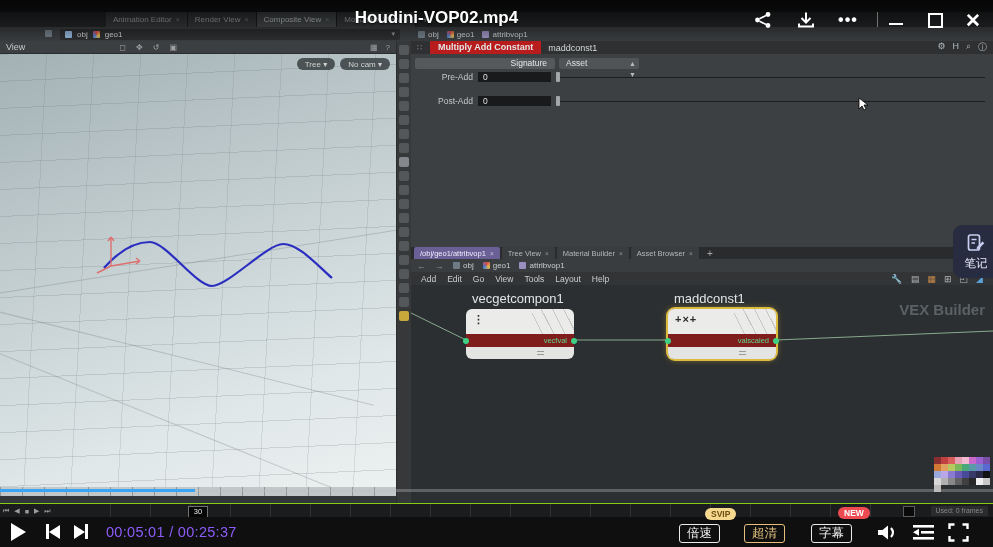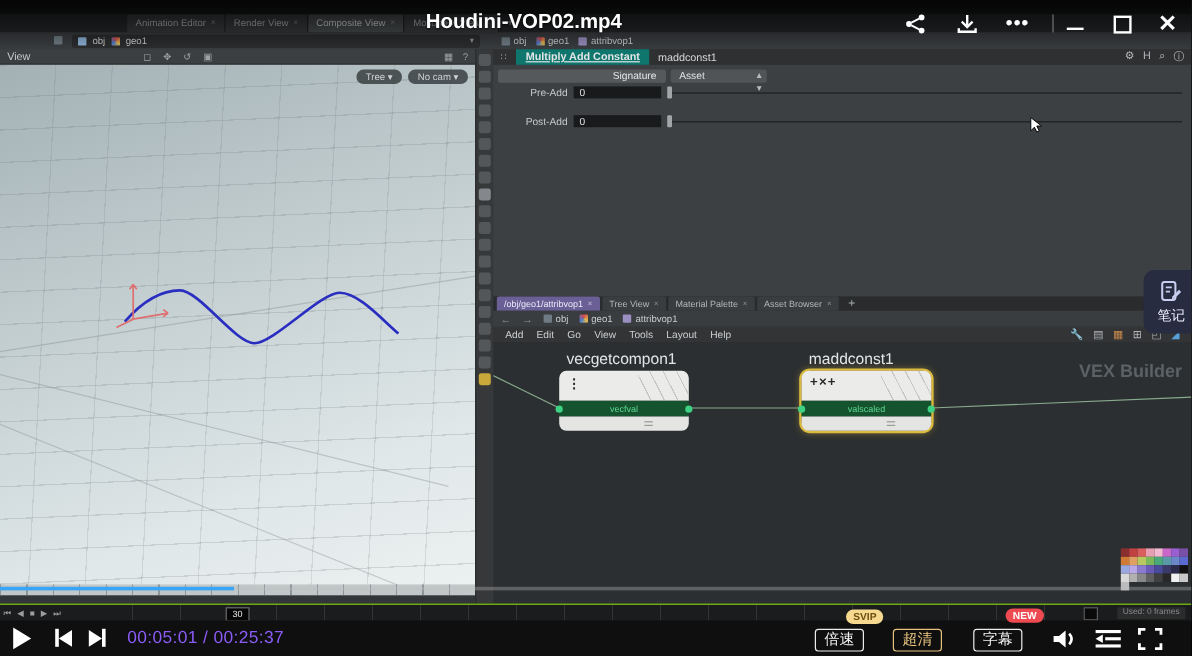--- a/index.html
+++ b/index.html
@@ -48,21 +48,21 @@
           display:flex;flex-direction:column;align-items:center;padding-top:4px;box-sizing:border-box;gap:4px;}
   .vic{width:10px;height:10px;background:#54575a;border-radius:2px;flex:0 0 auto;}
   .vic.sel{background:#84888c;}
   .vic.yellow{background:#c9a93a;}
 
   
   .rp{position:absolute;left:411px;top:41px;width:582px;height:462px;background:#3d4042;}
   .p-hdr{position:absolute;left:0;top:0;width:100%;height:13px;background:#2e3032;display:flex;align-items:center;
          box-sizing:border-box;padding:0 6px;gap:7px;}
   .p-hdr .dots{color:#9a9da0;font-size:8px;letter-spacing:1px;}
-  .p-hdr .ttl{background:#0f766e;color:#e3e5e6;font-weight:bold;font-size:9px;padding:0 8px;height:13px;line-height:13px;text-decoration:underline;}
+  .p-hdr .ttl{background:#b91c1c;color:#e3e5e6;font-weight:bold;font-size:9px;padding:0 8px;height:13px;line-height:13px;}
   .p-hdr .nm{color:#d5d7d8;font-size:9px;}
   .p-hdr .ric{margin-left:auto;display:flex;gap:7px;color:#b5b8ba;font-size:9px;}
   .sig-row{position:absolute;left:4px;top:17px;height:11px;}
   .sig-btn{position:absolute;left:0;top:0;width:140px;height:11px;background:#56595c;border-radius:2px;
            color:#e6e8e9;font-size:8.5px;text-align:right;line-height:11px;padding-right:8px;box-sizing:border-box;}
   .sig-dd{position:absolute;left:144px;top:0;width:80px;height:11px;background:#515457;border-radius:2px;
           color:#dfe1e2;font-size:8.5px;line-height:11px;padding-left:7px;box-sizing:border-box;}
   .sig-dd .sp{position:absolute;right:3px;top:0;color:#b8bbbd;font-size:7px;line-height:11px;}
   .prow{position:absolute;left:0;width:100%;height:10px;}
   .prow .lb{position:absolute;right:calc(100% - 62px);top:0;color:#c4c7c9;font-size:8.5px;line-height:10px;white-space:nowrap;}
@@ -89,22 +89,22 @@
   .net{position:absolute;left:0;top:244px;width:582px;height:218px;background:#2c2f31;overflow:hidden;}
   .net .wm{position:absolute;right:8px;top:16px;color:#5b6164;font-weight:bold;font-size:15px;}
   .node{position:absolute;width:108px;top:6px;}
   .node .nt{color:#e2e5e5;font-size:13px;margin:0 0 3px 6px;white-space:nowrap;}
   .node .shell{position:relative;border-radius:7px;}
   .node.sel .shell{box-shadow:0 0 0 2px #dcba3e, 0 0 6px 1px rgba(220,186,62,.45);}
   .node .body{position:relative;height:25px;background:#ebebe9;border-radius:6px 6px 0 0;overflow:hidden;}
   .node .nicon{position:absolute;left:7px;top:4px;color:#2b2b2b;font-size:11px;font-weight:bold;letter-spacing:1px;}
   .node .stripes{position:absolute;right:0;top:0;width:42px;height:100%;
       background:repeating-linear-gradient(63deg, transparent 0 9px, #c7c7c5 9px 10px);}
-  .node .band{position:relative;height:13px;background:#14532d;display:flex;align-items:center;
-              justify-content:center;padding:0 7px;color:#5fd793;font-size:7.5px;}
+  .node .band{position:relative;height:13px;background:#7f1d1d;display:flex;align-items:center;
+              justify-content:flex-end;padding:0 7px;color:#5fd793;font-size:7.5px;}
   .node .dot{position:absolute;top:3.5px;width:6px;height:6px;border-radius:50%;background:#3ed183;}
   .node .dot.l{left:-3px;} .node .dot.r{right:-3px;}
   .node .foot{position:relative;height:12px;background:#e4e4e2;border-radius:0 0 6px 6px;}
   .node .grip{position:absolute;right:30px;top:4px;width:7px;height:1px;background:#9a9a98;box-shadow:0 3px 0 #9a9a98;}
   .palette{position:absolute;right:3px;top:172px;display:grid;grid-template-columns:repeat(8,7px);grid-auto-rows:7px;}
   .palette div{width:7px;height:7px;}
 
   
   .hplay{position:absolute;left:0;top:503px;width:993px;height:14px;background:#1b1c1d;border-top:1px solid #84cc16;}
   .hplay .trans{position:absolute;left:3px;top:0;height:14px;display:flex;align-items:center;gap:5px;
@@ -303,21 +303,21 @@
       <div class="net-tabs">
         <span class="ntab active">
             <span>/obj/geo1/attribvop1</span>
             <span class="x">×</span>
           </span>
         <span class="ntab">
             <span>Tree View</span>
             <span class="x">×</span>
           </span>
         <span class="ntab">
-            <span>Material Palette</span>
+            <span>Material Builder</span>
             <span class="x">×</span>
           </span>
         <span class="ntab">
             <span>Asset Browser</span>
             <span class="x">×</span>
           </span>
         <span class="htab-plus">+</span>
       </div>
 
       <div class="net-path">

